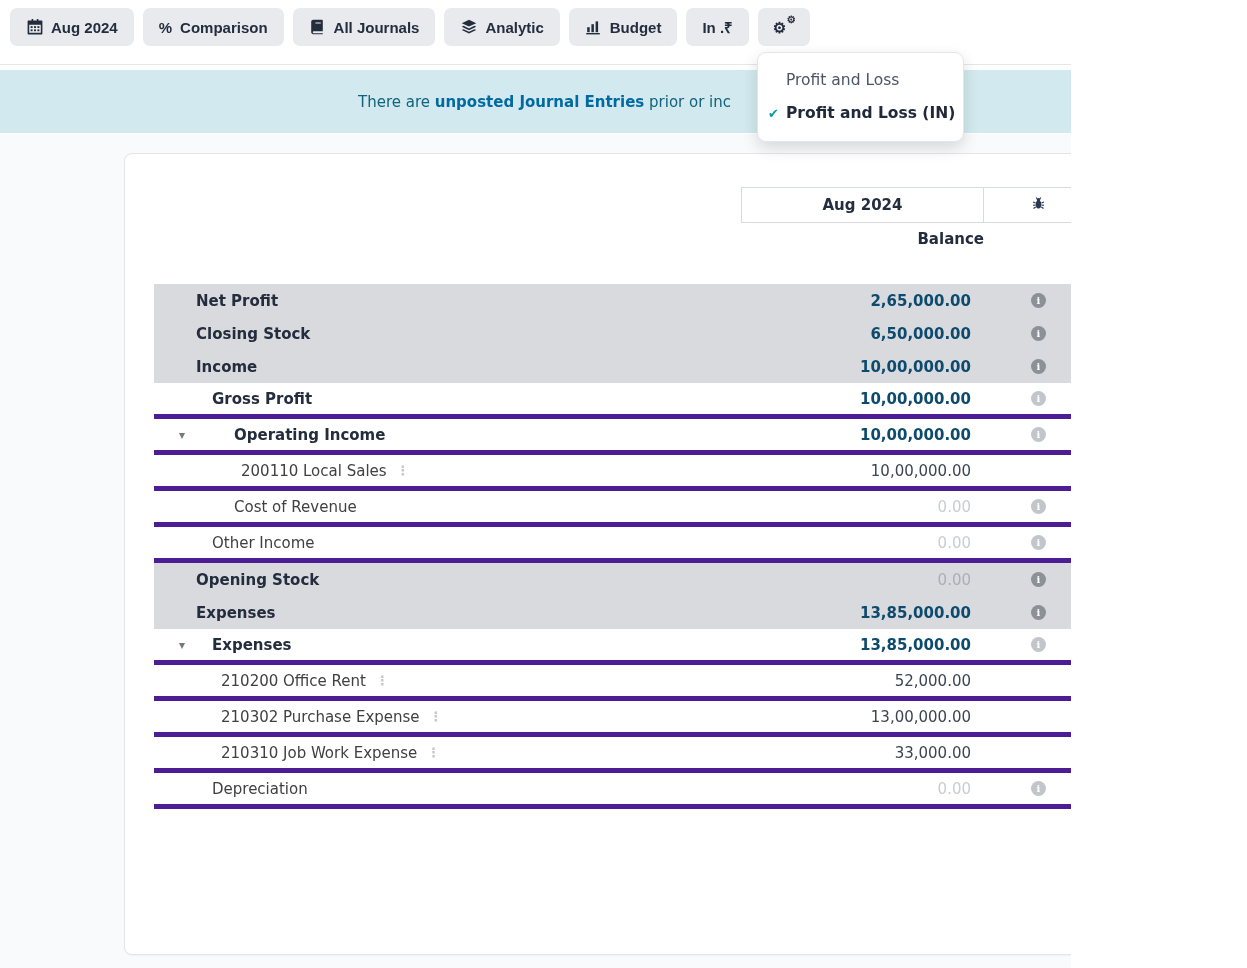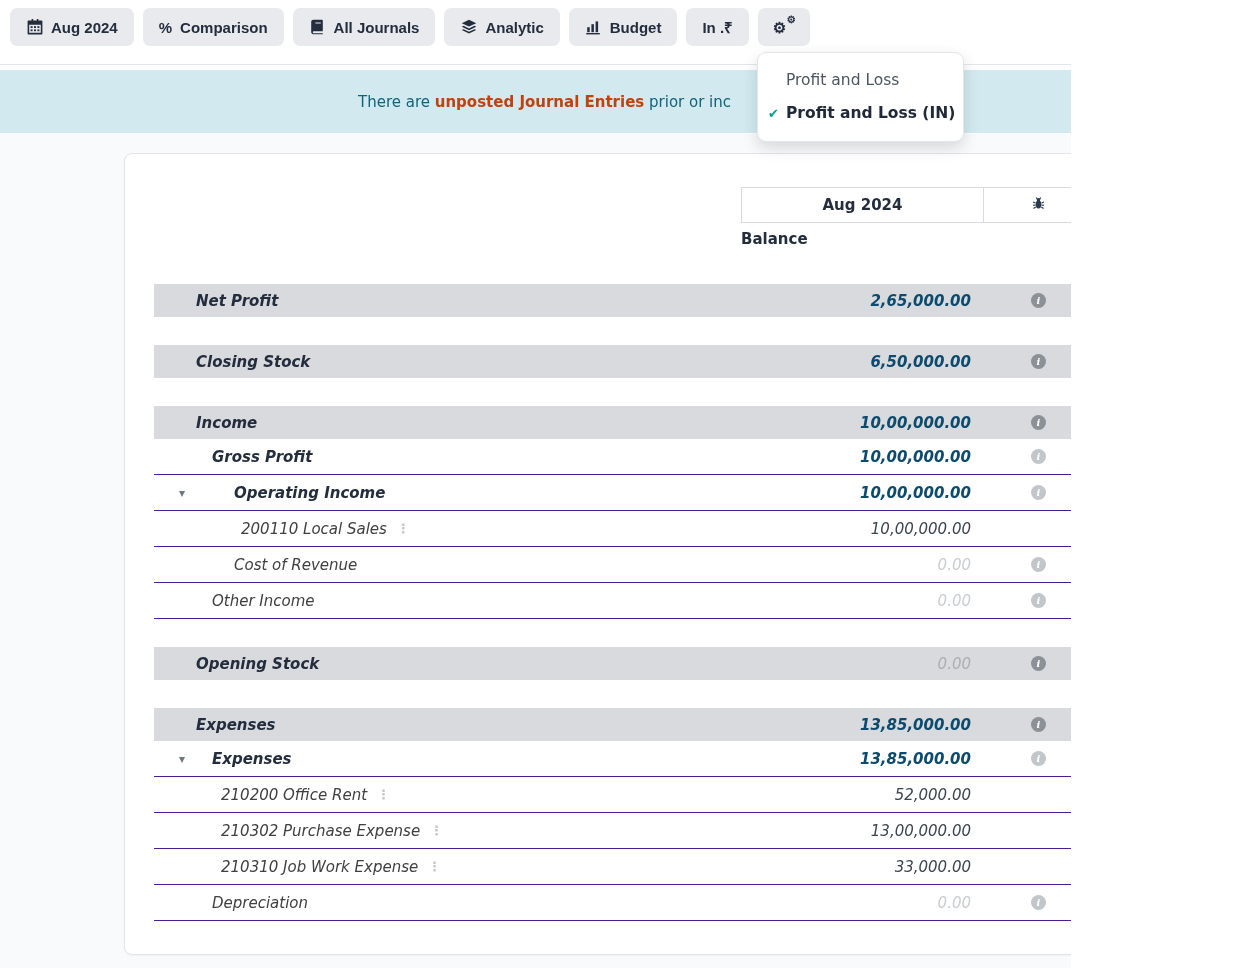--- a/index.html
+++ b/index.html
@@ -18,49 +18,49 @@
   .tb-btn .ticon svg { width:16px; height:16px; fill:#232d3d; }
   .glyph-ic { font-weight:800; font-size:15px; line-height:1; }
   .gear-wrap { position:relative; width:20px; height:18px; }
   .gear-big { position:absolute; left:-1px; top:1px; font-size:15px; }
   .gear-small { position:absolute; right:-2px; top:-4px; font-size:10px; }
 
   
   .banner { position:absolute; left:0; top:70px; width:100%; height:63px; background:#d2eaef;text-decoration:underline; }
   .banner-text { position:absolute; left:358px; top:0; height:100%; display:flex; align-items:center;
                  color:#11627a; font-size:15px; white-space:pre; }
-  .banner-text b { color:#c2410c; font-weight:700; }
+  .banner-text b { color:#0369a1; font-weight:700; }
 
   
   .dropdown { position:absolute; left:729px; top:52px; width:207px; background:#fff; border:1px solid #e4e6ea;
               border-radius:9px; box-shadow:0 6px 16px rgba(0,0,0,.14); padding:10px 0 12px 0; z-index:50;margin-left:28px; }
   .dd-item { position:relative; height:33px; display:flex; align-items:center; padding-left:28px;
              font-size:15.5px; color:#4c5564; cursor:pointer; }
   .dd-item.checked { color:#20293a; font-weight:700; }
   .dd-check { position:absolute; left:10px; top:50%; transform:translateY(-50%); color:#00a09a;
               font-size:13px; font-weight:700; }
 
   
   .content-bg { position:absolute; left:0; top:134px; width:100%; height:834px; background:#f8fafb; }
   .card { position:absolute; left:124px; top:19px; width:998px; height:802px; background:#fff;
           border:1px solid #e3e5e8; border-radius:8px; box-shadow:0 1px 2px rgba(0,0,0,.04); }
 
   .hdr-cell { position:absolute; top:33px; height:36px; border:1px solid #d7dade; background:#fff;
               display:flex; align-items:center; justify-content:center; }
   .hdr-period { left:616px; width:243px; font-weight:700; color:#232d3d; }
   .hdr-bug { left:858px; width:110px; cursor:pointer; }
   .hdr-bug svg { width:15px; height:15px; stroke:#2a3950; fill:#2a3950; }
-  .subheader { position:absolute; left:616px; top:76px; width:243px; text-align:left; font-weight:700; color:#232d3d; }
-
-  
-  .rows { position:absolute; left:29px; top:130px; width:939px;font-style:italic; }
+  .subheader { position:absolute; left:616px; top:76px; width:243px; text-align:right; font-weight:700; color:#232d3d; }
+
+  
+  .rows { position:absolute; left:29px; top:130px; width:939px; }
   .row { position:relative; display:flex; align-items:center; }
-  .row.gap { margin-top:28px; }
+  .row.gap { }
   .row.section { height:33px; background:#d9dade; }
-  .row.white { height:36px; border-bottom:1px solid #4c1d95; }
+  .row.white { height:36px; border-bottom:5px solid #4c1d95; }
   .lv1 { padding-left:42px; } .lv2 { padding-left:58px; } .lv3 { padding-left:67px; }
   .lv4 { padding-left:80px; } .lv5 { padding-left:87px; }
   .lbl { color:#404040; }
   .row.section .lbl, .row.bold .lbl { font-weight:700; color:#232d3d; }
   .caret { position:absolute; left:25px; top:50%; transform:translateY(-52%); color:#6f7780; font-size:12px; cursor:pointer; }
   .kebab { margin-left:10px; color:#c3c7cb; font-weight:700; font-size:13px; cursor:pointer; letter-spacing:-1px; }
   .val { position:absolute; right:122px; color:#3b4552; }
   .row.section .val, .row.bold .val { font-weight:700; color:#0c4a6e; }
   .row.muted .val { font-weight:400; color:#c9cdd1; }
   .row.section.muted .val { color:#abafb5; }

